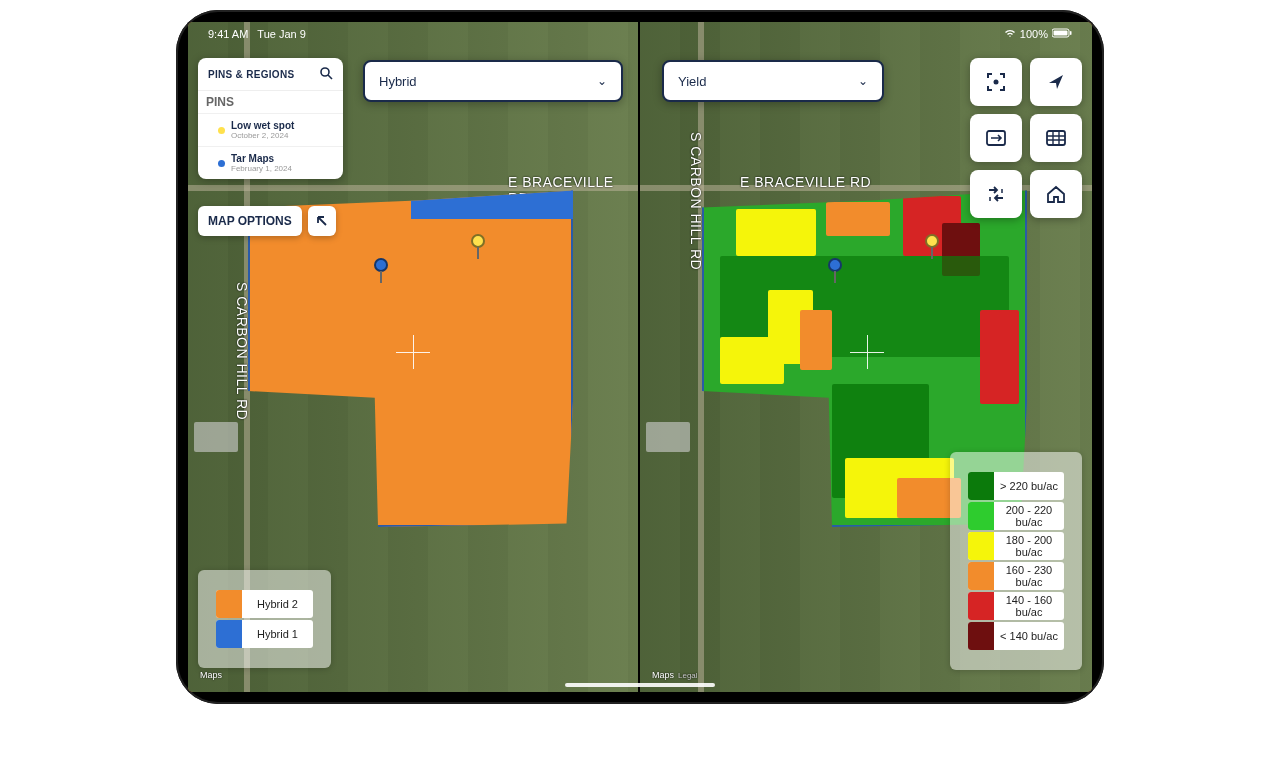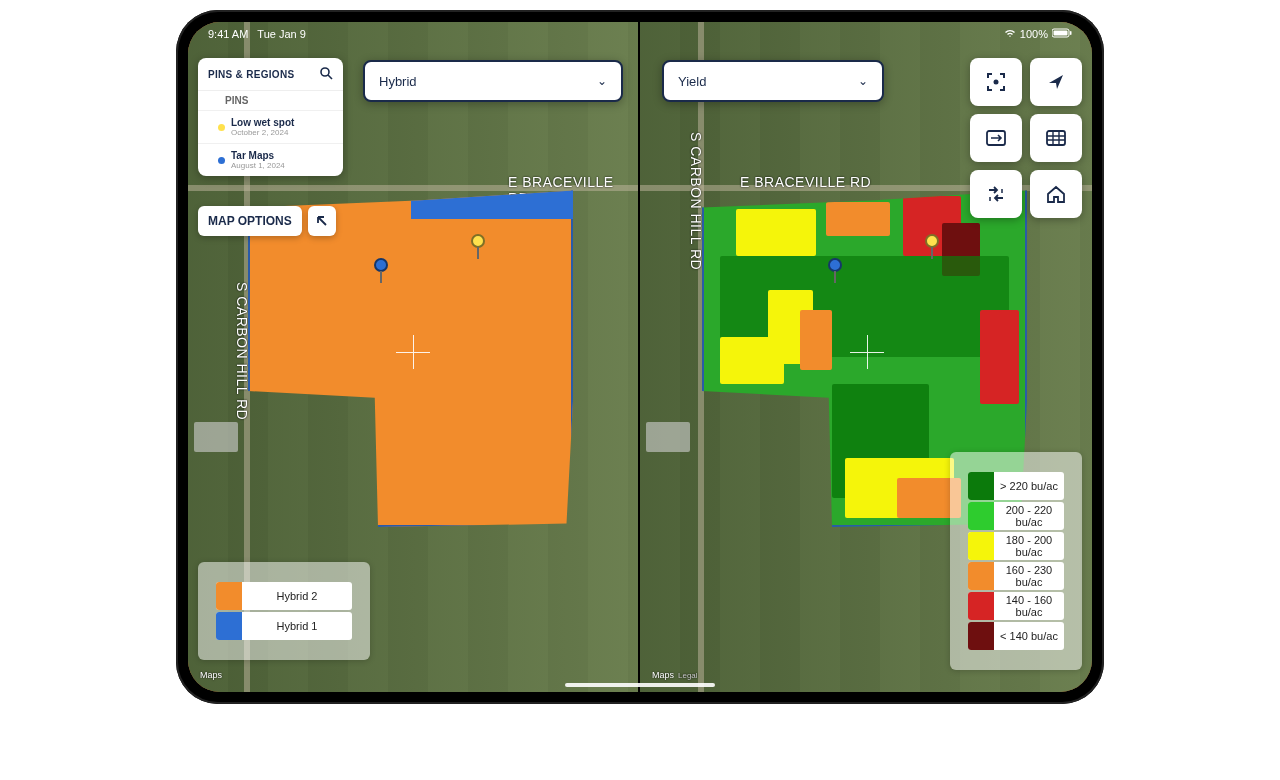--- a/index.html
+++ b/index.html
@@ -19,21 +19,21 @@
   background: #000;
   border-radius: 42px;
   padding: 12px;
   position: relative;
   margin-top: 10px;
   box-shadow: inset 0 0 0 2px #222;
 }
 .screen {
   width: 100%;
   height: 100%;
-  border-radius: 32px;
+  border-radius: 5px;
   overflow: hidden;
   position: relative;
   display: flex;
   background: #c2410c;
 }
 .statusbar {
   position: absolute;
   top: 0; left: 0; right: 0;
   height: 24px;
   display: flex;
@@ -105,21 +105,21 @@
 .crosshair::before{left:0;right:0;top:50%;height:1px;margin-top:-.5px;}
 .crosshair::after{top:0;bottom:0;left:50%;width:1px;margin-left:-.5px;}
 
 
 .panel {
   position:absolute; background:#fff; border-radius:8px;
   box-shadow:0 2px 10px rgba(0,0,0,.3);
 }
 .pins-panel { left:10px; top:36px; width:145px; font-size:10px; color:#1a2a4a;}
 .pins-head { display:flex; justify-content:space-between; align-items:center; padding:8px 10px; font-weight:700; letter-spacing:.3px;}
-.pins-sub { padding:4px 27px; font-size:10px; font-weight:700; color:#666; border-top:1px solid #eee;}
+.pins-sub { padding:4px 8px; font-size:12px; font-weight:700; color:#666; border-top:1px solid #eee;}
 .pin-item { padding:6px 20px; display:flex; gap:6px; align-items:center; border-top:1px solid #f0f0f0; cursor:pointer;}
 .pin-item .dot{width:7px;height:7px;border-radius:50%;}
 .pin-item .txt .t{font-size:10px;font-weight:600;color:#1a2a4a;}
 .pin-item .txt .d{font-size:8px;color:#999;}
 
 .map-options{ position:absolute; left:10px; top:184px; display:flex; gap:6px;}
 .mobtn{ background:#fff;border-radius:6px;padding:8px 10px;font-size:12px;font-weight:700;color:#1a2a4a;box-shadow:0 2px 6px rgba(0,0,0,.25); cursor:pointer; display:flex;align-items:center;justify-content:center;}
 .mobtn.sq{width:28px;padding:0;height:30px;}
 
 .dropdown {
@@ -137,21 +137,21 @@
   position:absolute; right:10px; top:36px;
   display:grid; grid-template-columns:repeat(2,52px); grid-auto-rows:48px; gap:8px;
 }
 .tool{ background:#fff;border-radius:8px;display:flex;align-items:center;justify-content:center;box-shadow:0 2px 8px rgba(0,0,0,.3);cursor:pointer;color:#1a2a4a;}
 
 
 .legend{
   position:absolute; background:rgba(255,255,255,.5); border-radius:6px;
   padding:18px; box-shadow:0 1px 6px rgba(0,0,0,.2);
 }
-.legend.left-lg{ left:10px; bottom:32px; width:172px;}
+.legend.left-lg{ left:10px; bottom:24px; width:133px;}
 .legend-row{ display:flex; align-items:center; background:#fff; border-radius:3px; height:28px; margin:2px 0;}
 .legend-row .sw{width:26px;height:100%;border-radius:3px 0 0 3px;}
 .legend-row .lbl{flex:1;text-align:center;font-size:11px;color:#222;padding:0 4px;}
 .legend.right-lg{ right:10px; bottom:22px; width:132px;}
 
 .attribution{ position:absolute; bottom:12px; left:8px; font-size:9px; color:#fff; text-shadow:0 0 2px #000; display:flex;gap:4px; align-items:center;}
 .attribution .sub{color:#c8c8c8;font-size:8px;}
 
 .home-ind{position:absolute;bottom:5px;left:50%;transform:translateX(-50%);width:150px;height:4px;border-radius:2px;background:#fff;opacity:.9;}
 </style>
@@ -218,21 +218,21 @@
         <div class="dot" style="background:#ffe14d"></div>
         <div class="txt">
           <div class="t">Low wet spot</div>
           <div class="d">October 2, 2024</div>
         </div>
       </div>
       <div class="pin-item">
         <div class="dot" style="background:#2d6fd4"></div>
         <div class="txt">
           <div class="t">Tar Maps</div>
-          <div class="d">August 1, 2024</div>
+          <div class="d">February 1, 2024</div>
         </div>
       </div>
     </div>
 
     <div class="map-options">
       <div class="mobtn">MAP OPTIONS</div>
       <div class="mobtn sq">
         <svg width="14" height="14" viewBox="0 0 14 14">
               <path d="M3 3 H9 M3 3 V9 M3 3 L11 11" fill="none" stroke="#1a2a4a" stroke-width="1.8"></path>
             </svg>

